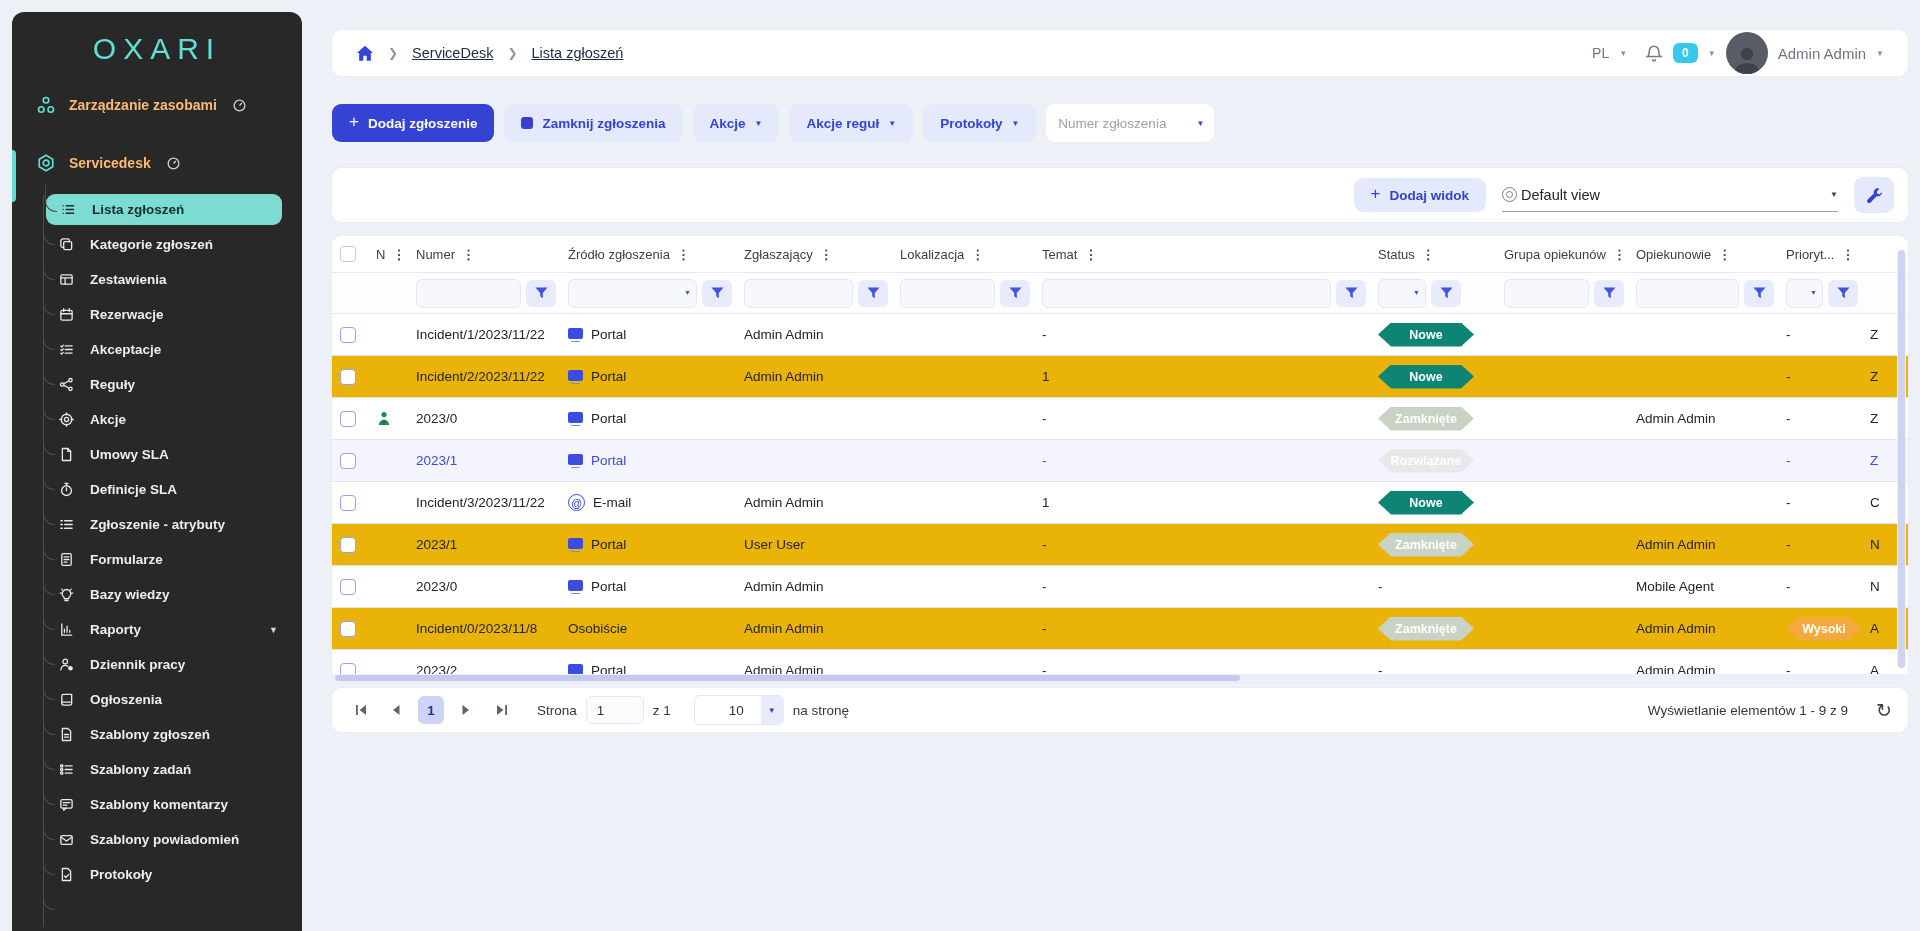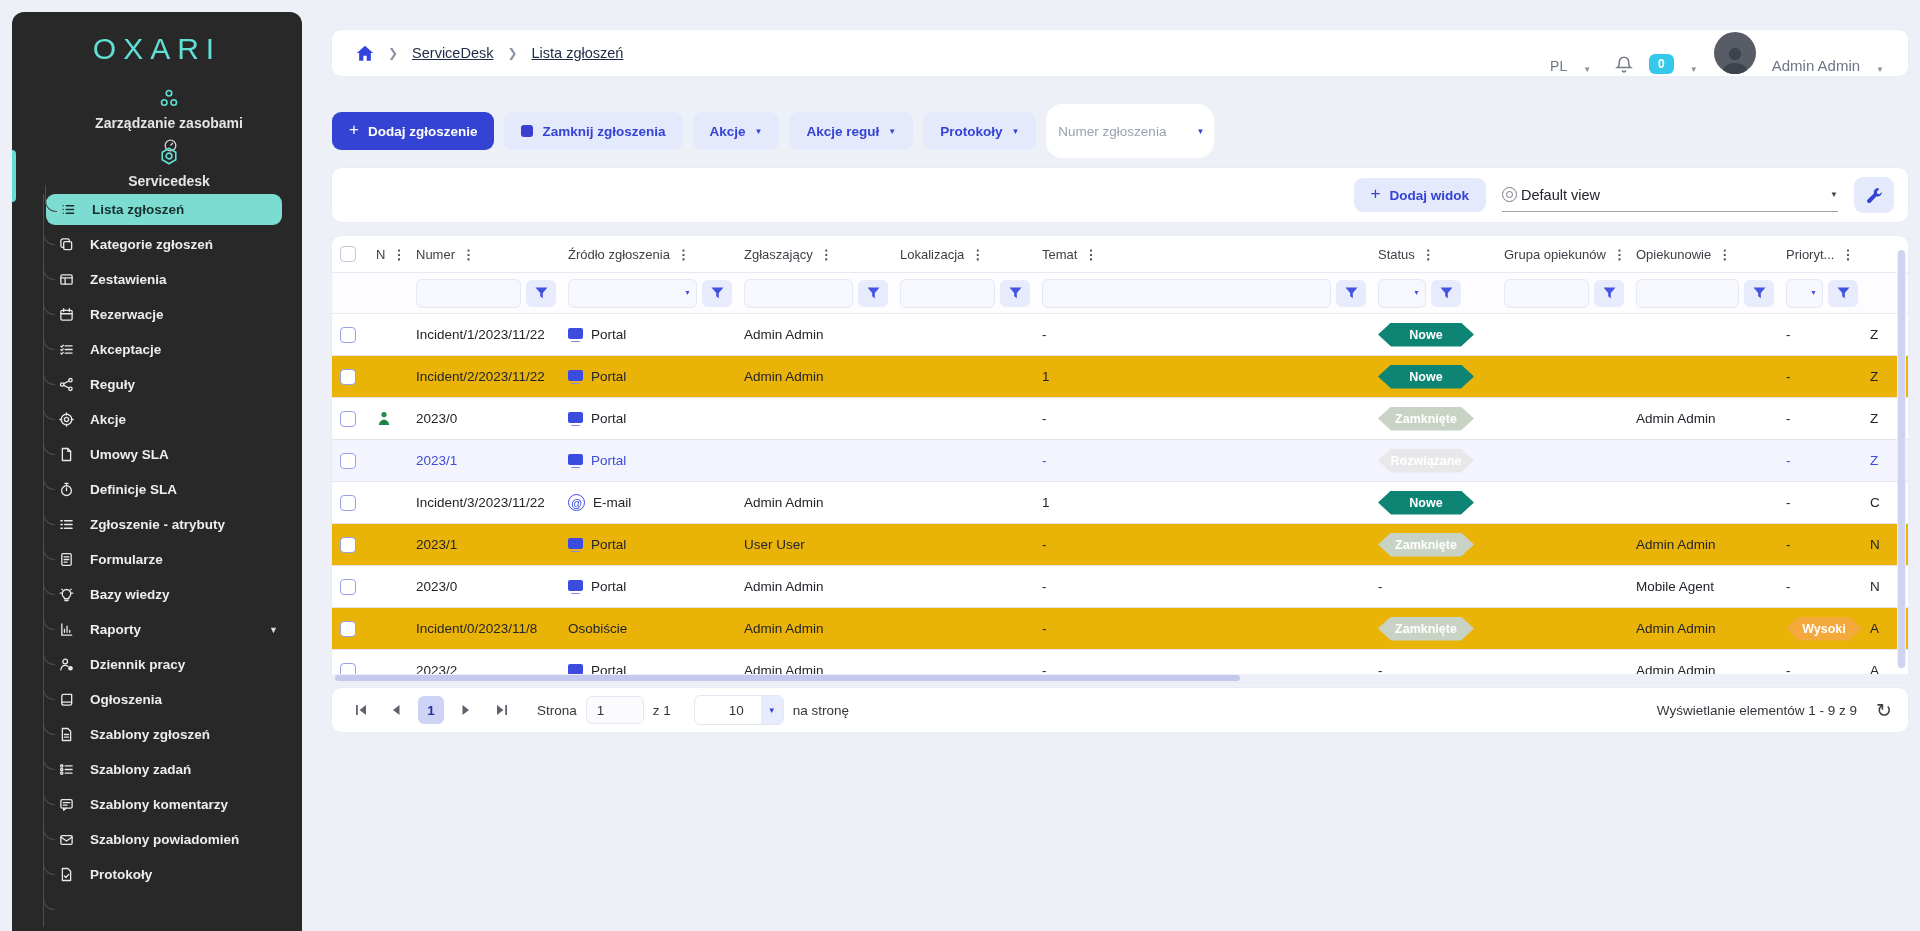--- a/index.html
+++ b/index.html
@@ -2,56 +2,56 @@
 <html><head>
 <meta charset="utf-8">
 <style>
   html,body{margin:0;padding:0;}
   body{width:1920px;height:931px;overflow:hidden;background:#eef0f8;font-family:"Liberation Sans",sans-serif;position:relative;}
   .canvas{position:absolute;inset:0;}
 
   
   .sidebar{position:absolute;left:12px;top:12px;width:290px;height:919px;background:#282828;border-radius:12px 12px 0 0;overflow:hidden;color:#ededed;}
   .logo{margin:20px 0 2px 0;text-align:center;color:#62dfd4;font-size:30px;font-weight:300;letter-spacing:7px;}
-  .side-sec{display:flex;align-items:center;gap:7px;height:34px;padding-left:24px;margin-top:22px;font-size:14px;font-weight:700;color:#e5e5e5;cursor:pointer;flex-direction:column;}
+  .side-sec{display:flex;align-items:center;gap:13px;height:34px;padding-left:24px;margin-top:22px;font-size:14px;font-weight:700;color:#fdba74;cursor:pointer;}
   .side-sec .sec-icon{width:20px;height:20px;color:#62dfd4;display:flex;align-items:center;justify-content:center;}
   .gauge{width:15px;height:15px;color:#cfd2d4;display:inline-flex;margin-left:2px;}
   .active-bar{position:absolute;left:0;top:138px;width:4px;height:52px;background:#62dfd4;border-radius:0 4px 4px 0;}
   .menu{margin:14px 0 0 31px;border-left:1px solid #4d4d4d;padding-right:10px;}
   .m-item{position:relative;display:flex;align-items:center;height:35px;padding-left:15px;font-size:13.5px;font-weight:700;color:#ededed;cursor:pointer;}
   .m-item::before{content:'';position:absolute;left:-1px;top:-9px;width:11px;height:26px;border-left:1px solid #4d4d4d;border-bottom:1px solid #4d4d4d;border-bottom-left-radius:11px;}
   .m-item .mi-icon{width:18px;height:16px;margin-right:13px;display:flex;align-items:center;color:#e8e8e8;}
   .m-item.active{background:#7cdcd2;border-radius:9px;color:#17302d;height:31px;margin:2px 10px 2px 2px;}
   .m-item.active .mi-icon{color:#17302d;}
   .m-item .chev{margin-left:auto;margin-right:14px;font-size:9px;color:#dadada;}
 
   
   .main{position:absolute;left:332px;top:0;width:1576px;height:931px;}
   .card{background:#fff;border-radius:9px;position:absolute;left:0;right:0;box-shadow:0 0 0 1px rgba(120,130,190,0.04);}
 
   
   .topbar{top:30px;height:46px;display:flex;align-items:center;padding:0 24px;box-sizing:border-box;}
   .crumb{display:flex;align-items:center;gap:14px;font-size:14.5px;color:#1d2b45;}
   .crumb .sep{color:#8b93a5;font-size:12px;}
   .crumb a{color:#1d2b45;text-decoration:underline;font-weight:500;cursor:pointer;}
-  .user-zone{margin-left:auto;display:flex;align-items:flex-end;gap:16px;color:#6e7686;font-size:14px;}
+  .user-zone{margin-left:auto;display:flex;align-items:center;gap:10px;color:#6e7686;font-size:14px;}
   .caret{font-size:8px;color:#8a909e;}
   .caret.blue{color:#3443d4;}
   .notif-badge{background:#35c8e8;color:#fff;font-size:12px;font-weight:700;border-radius:6px;padding:3px 9px;}
   .avatar{width:42px;height:42px;border-radius:50%;background:#575c66;display:flex;align-items:flex-end;justify-content:center;overflow:hidden;}
   .uname{color:#6e7686;font-size:15px;}
 
   
   .toolbar{position:absolute;top:104px;left:0;display:flex;gap:10px;align-items:center;}
   .btn{display:inline-flex;align-items:center;gap:9px;height:38px;padding:0 17px;border-radius:9px;font-size:13.5px;font-weight:700;cursor:pointer;border:none;box-sizing:border-box;}
   .btn-primary{background:#3443d4;color:#fff;}
   .btn-light{background:#e4e9fb;color:#3443d4;}
   .plus{font-size:17px;font-weight:400;margin-top:-2px;}
   .sq-icon{width:12px;height:12px;background:#3a3fd0;border-radius:3px;display:inline-block;}
-  .tb-input{position:relative;width:168px;height:54px;background:#fff;border-radius:16px;display:flex;align-items:center;padding:0 26px 0 12px;box-sizing:border-box;}
+  .tb-input{position:relative;width:168px;height:38px;background:#fff;border-radius:9px;display:flex;align-items:center;padding:0 26px 0 12px;box-sizing:border-box;}
   .tb-input .ph{color:#9aa1af;font-size:13.5px;}
   .tb-input .caret{position:absolute;right:10px;}
 
   
   .viewbar{top:168px;height:54px;display:flex;align-items:center;justify-content:flex-end;gap:16px;padding:0 14px;box-sizing:border-box;}
   .view-select{width:336px;height:32px;border-bottom:1px solid #9aa0ab;display:flex;align-items:center;gap:4px;font-size:14.5px;color:#23252b;cursor:pointer;}
   .view-select .caret{margin-left:auto;color:#444;}
   .eye{width:15px;height:15px;border:1.5px solid #777c86;border-radius:50%;display:inline-flex;align-items:center;justify-content:center;box-sizing:border-box;}
   .eye::after{content:'';width:5px;height:5px;border:1.5px solid #777c86;border-radius:50%;}
   .tool-btn{width:40px;height:36px;background:#e4e9fb;border-radius:9px;display:flex;align-items:center;justify-content:center;cursor:pointer;color:#3443d4;}
@@ -88,21 +88,21 @@
   .vscroll .thumb{position:absolute;left:1px;top:0;width:7px;height:100%;background:#ced3f1;border-radius:4px;}
 
   
   .pager{top:688px;height:44px;display:flex;align-items:center;padding:0 16px;box-sizing:border-box;gap:9px;font-size:13.5px;color:#33363d;}
   .pg-btn{width:26px;height:28px;display:flex;align-items:center;justify-content:center;cursor:pointer;color:#5f636d;border-radius:6px;}
   .pg-btn.cur{background:#ccd3f5;color:#2b2f8f;font-weight:700;}
   .pg-input{width:58px;height:28px;border:1px solid #e4e7f4;background:#fbfbfe;border-radius:6px;display:flex;align-items:center;padding-left:10px;box-sizing:border-box;}
   .pg-select{height:28px;width:62px;border:1px solid #e4e7f4;border-radius:6px;display:flex;align-items:center;overflow:hidden;cursor:pointer;}
   .pg-select .val{flex:1;padding-left:8px;}
   .pg-select .cz{width:22px;height:100%;background:#e7ebfb;display:flex;align-items:center;justify-content:center;}
-  .pg-summary{margin-left:auto;display:flex;align-items:center;gap:19px;color:#33363d;}
+  .pg-summary{margin-left:auto;display:flex;align-items:center;gap:28px;color:#33363d;}
   .refresh{font-size:19px;color:#3c3f46;cursor:pointer;}
   svg{display:block;}
 </style>
 </head>
 <body>
 
 <div class="canvas">
 
   <aside class="sidebar">
     <div class="logo">OXARI</div>

